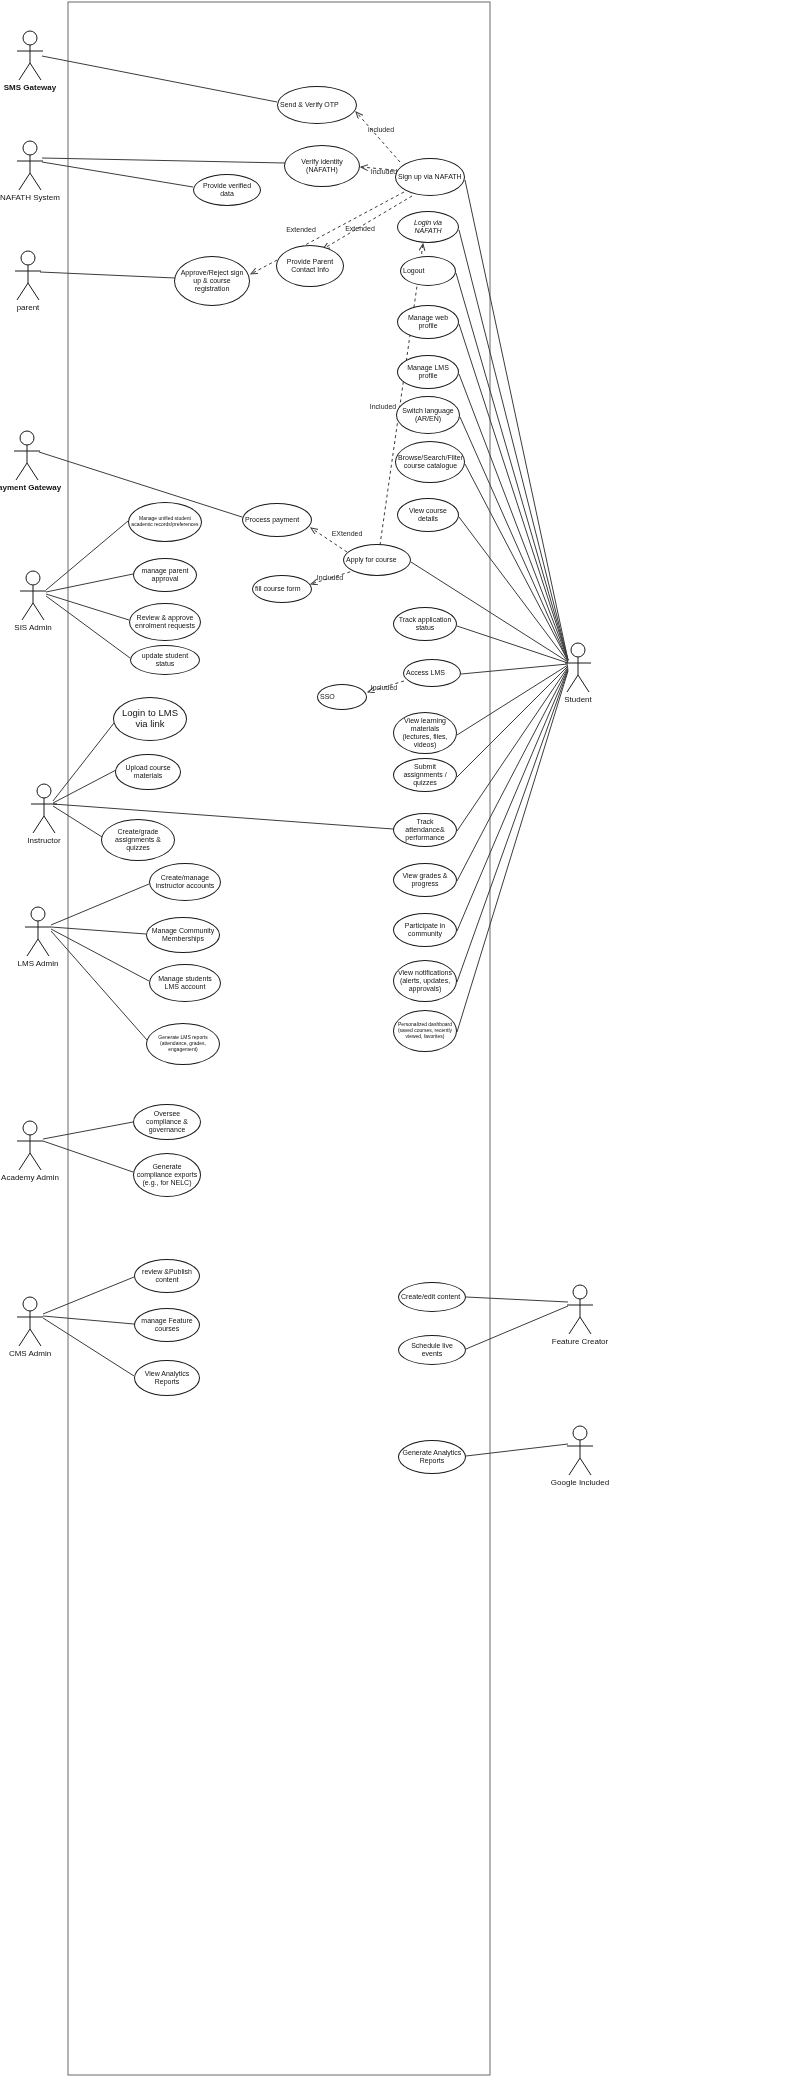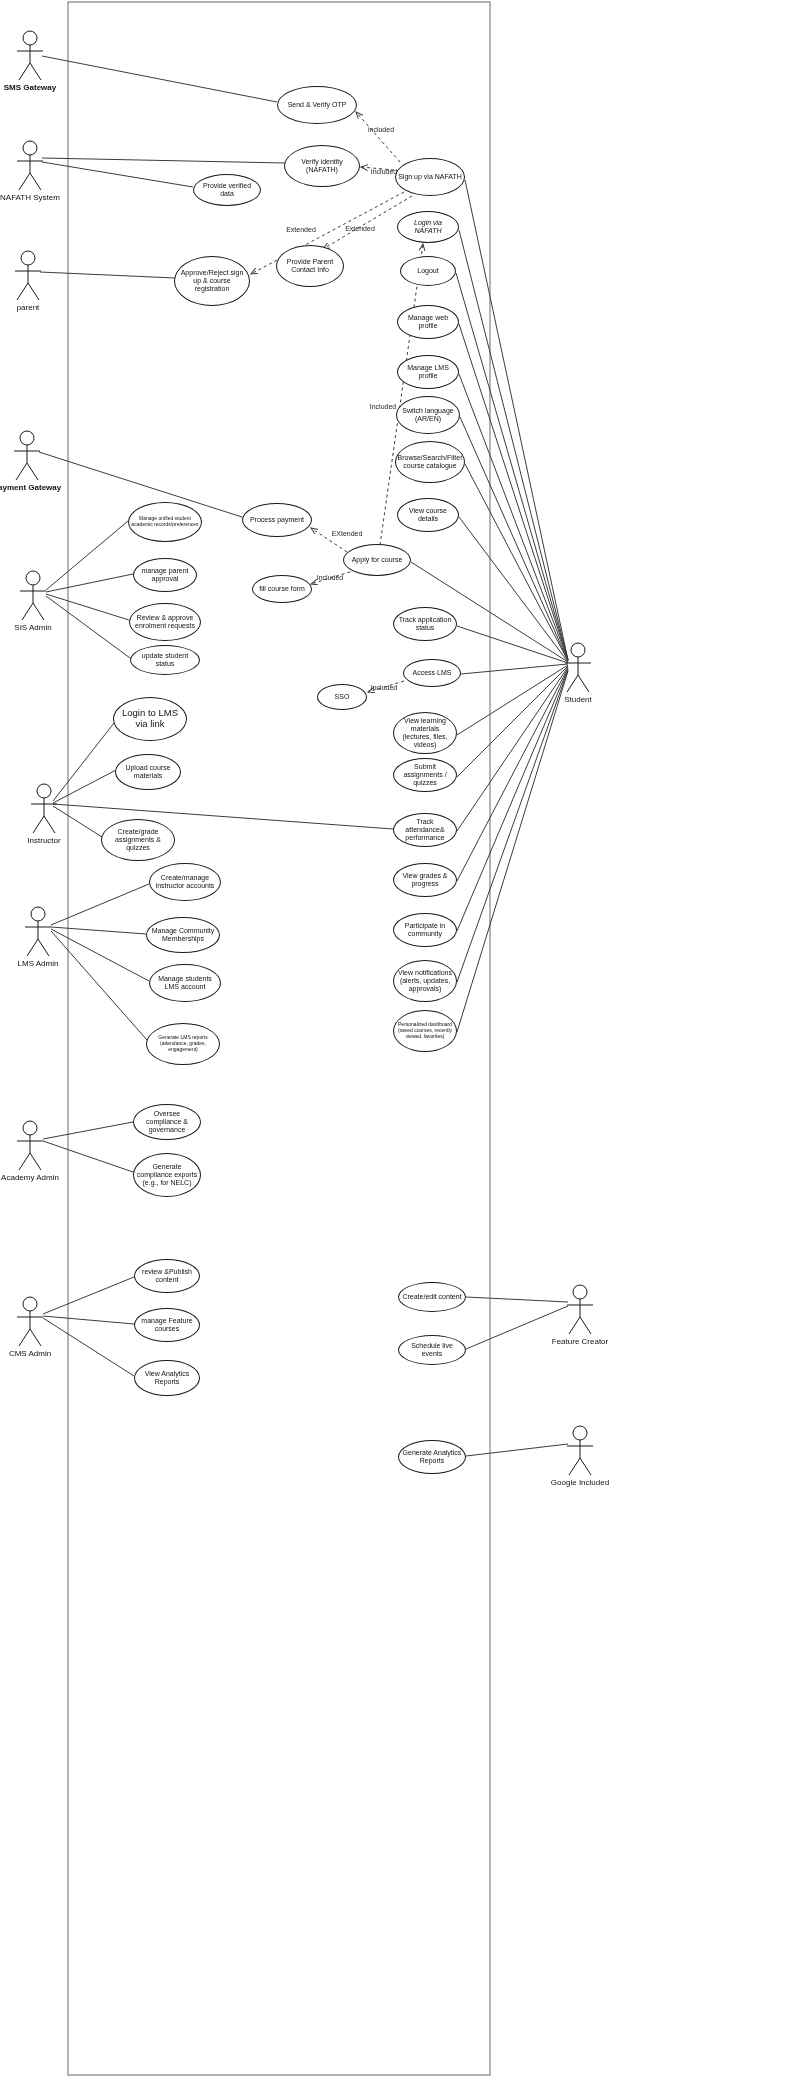--- a/index.html
+++ b/index.html
@@ -2,21 +2,21 @@
 <html><head>
 <meta charset="utf-8">
 <style>
   html,body{margin:0;padding:0;background:#fff;font-family:"Liberation Sans",sans-serif;}
   #diagram{position:relative;width:800px;height:2087px;background:#fff;overflow:hidden;}
   #edges-svg{position:absolute;left:0;top:0;}
   .boundary{fill:none;stroke:#6b6b6b;stroke-width:1;}
   .edge{stroke:#3c3c3c;stroke-width:1;}
   .edge.dashed{stroke-dasharray:3 3;}
   .usecase{position:absolute;border:1px solid #1a1a1a;border-radius:50%;background:#fff;
-    display:flex;align-items:center;justify-content:center;text-align:center;
+    display:flex;align-items:center;text-align:center;
     font-size:7px;line-height:1.15;color:#111;padding:2px;box-sizing:border-box;overflow:hidden;}
   .usecase.tiny{font-size:5px;}
   .usecase.big{font-size:9.5px;}
   .usecase.italic{font-style:italic;}
   .actor{position:absolute;width:80px;text-align:center;}
   .actor svg{display:block;margin:0 auto;}
   .actor-label{font-size:8px;color:#111;margin-top:2px;line-height:1.1;}
   .actor-label.bold{font-weight:bold;}
   .edge-label{position:absolute;font-size:7px;color:#222;transform:translate(-50%,-50%);white-space:nowrap;}
 </style>

